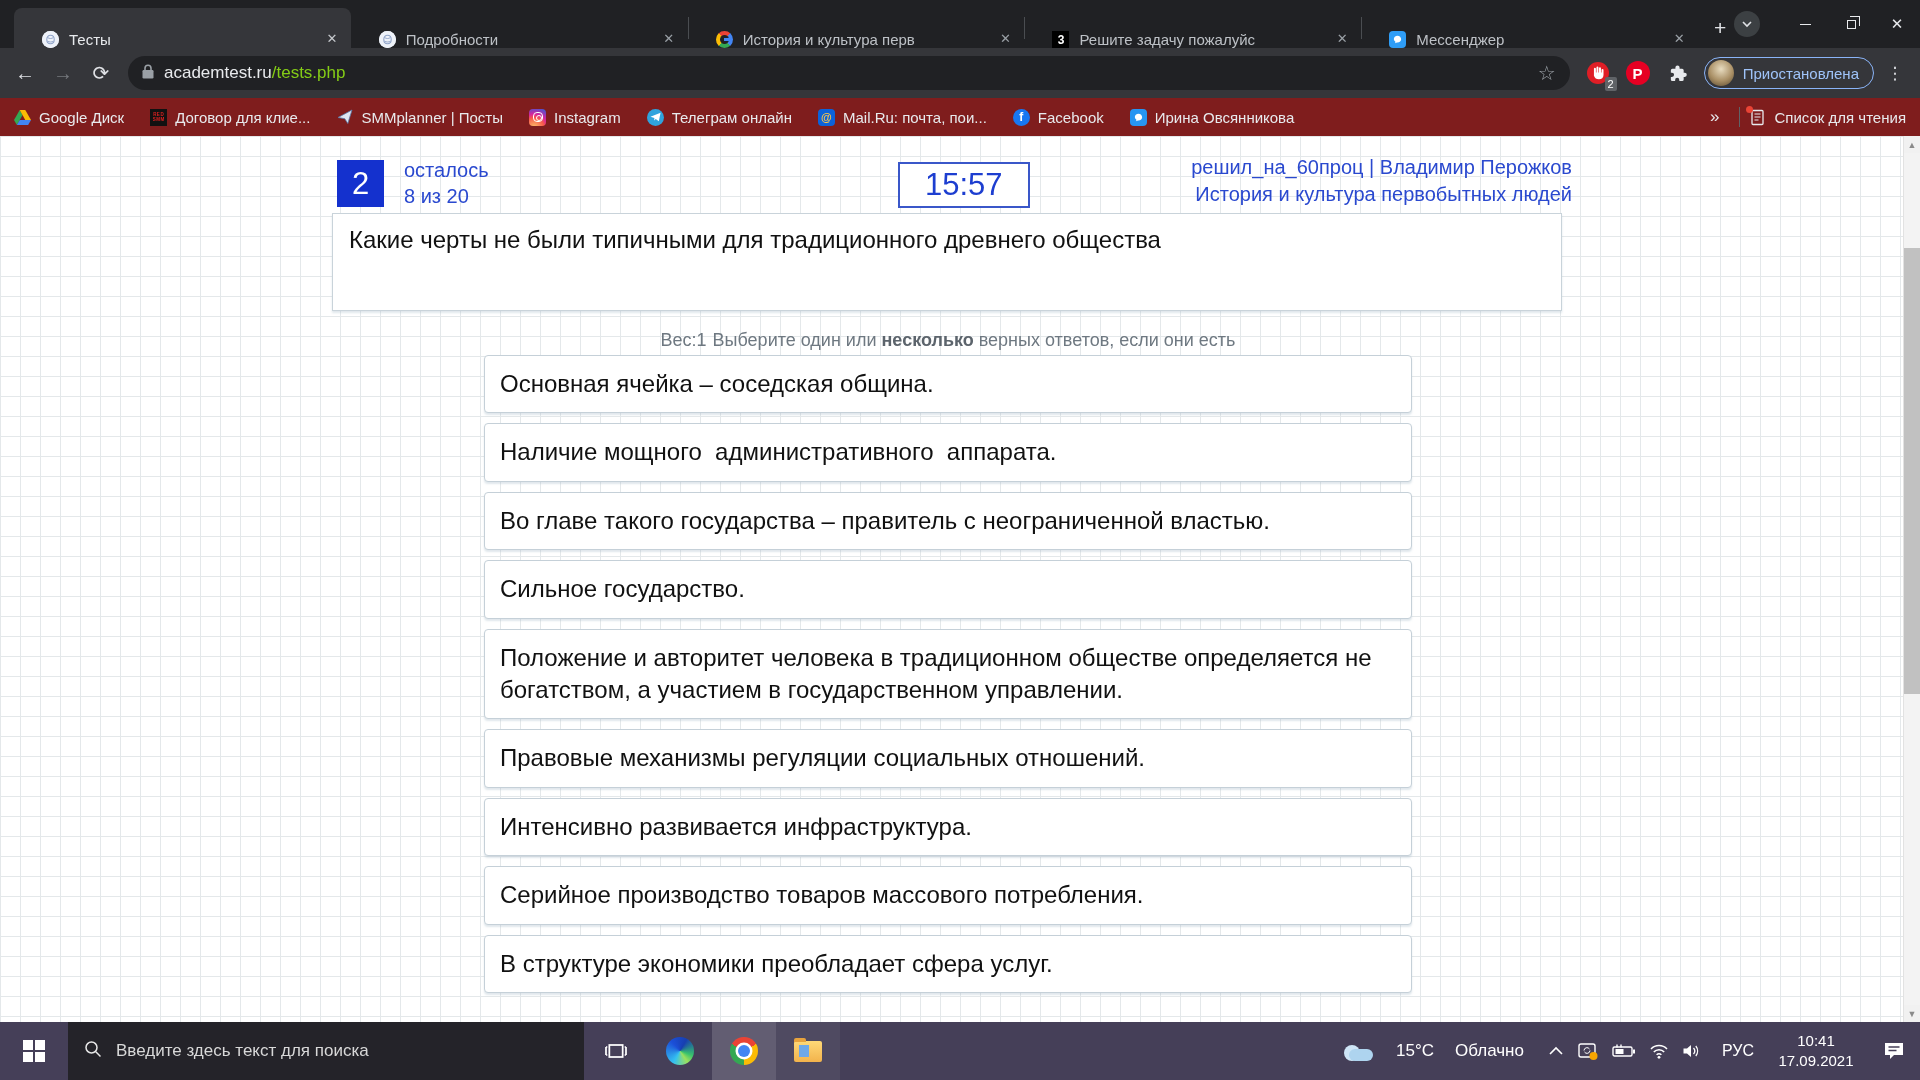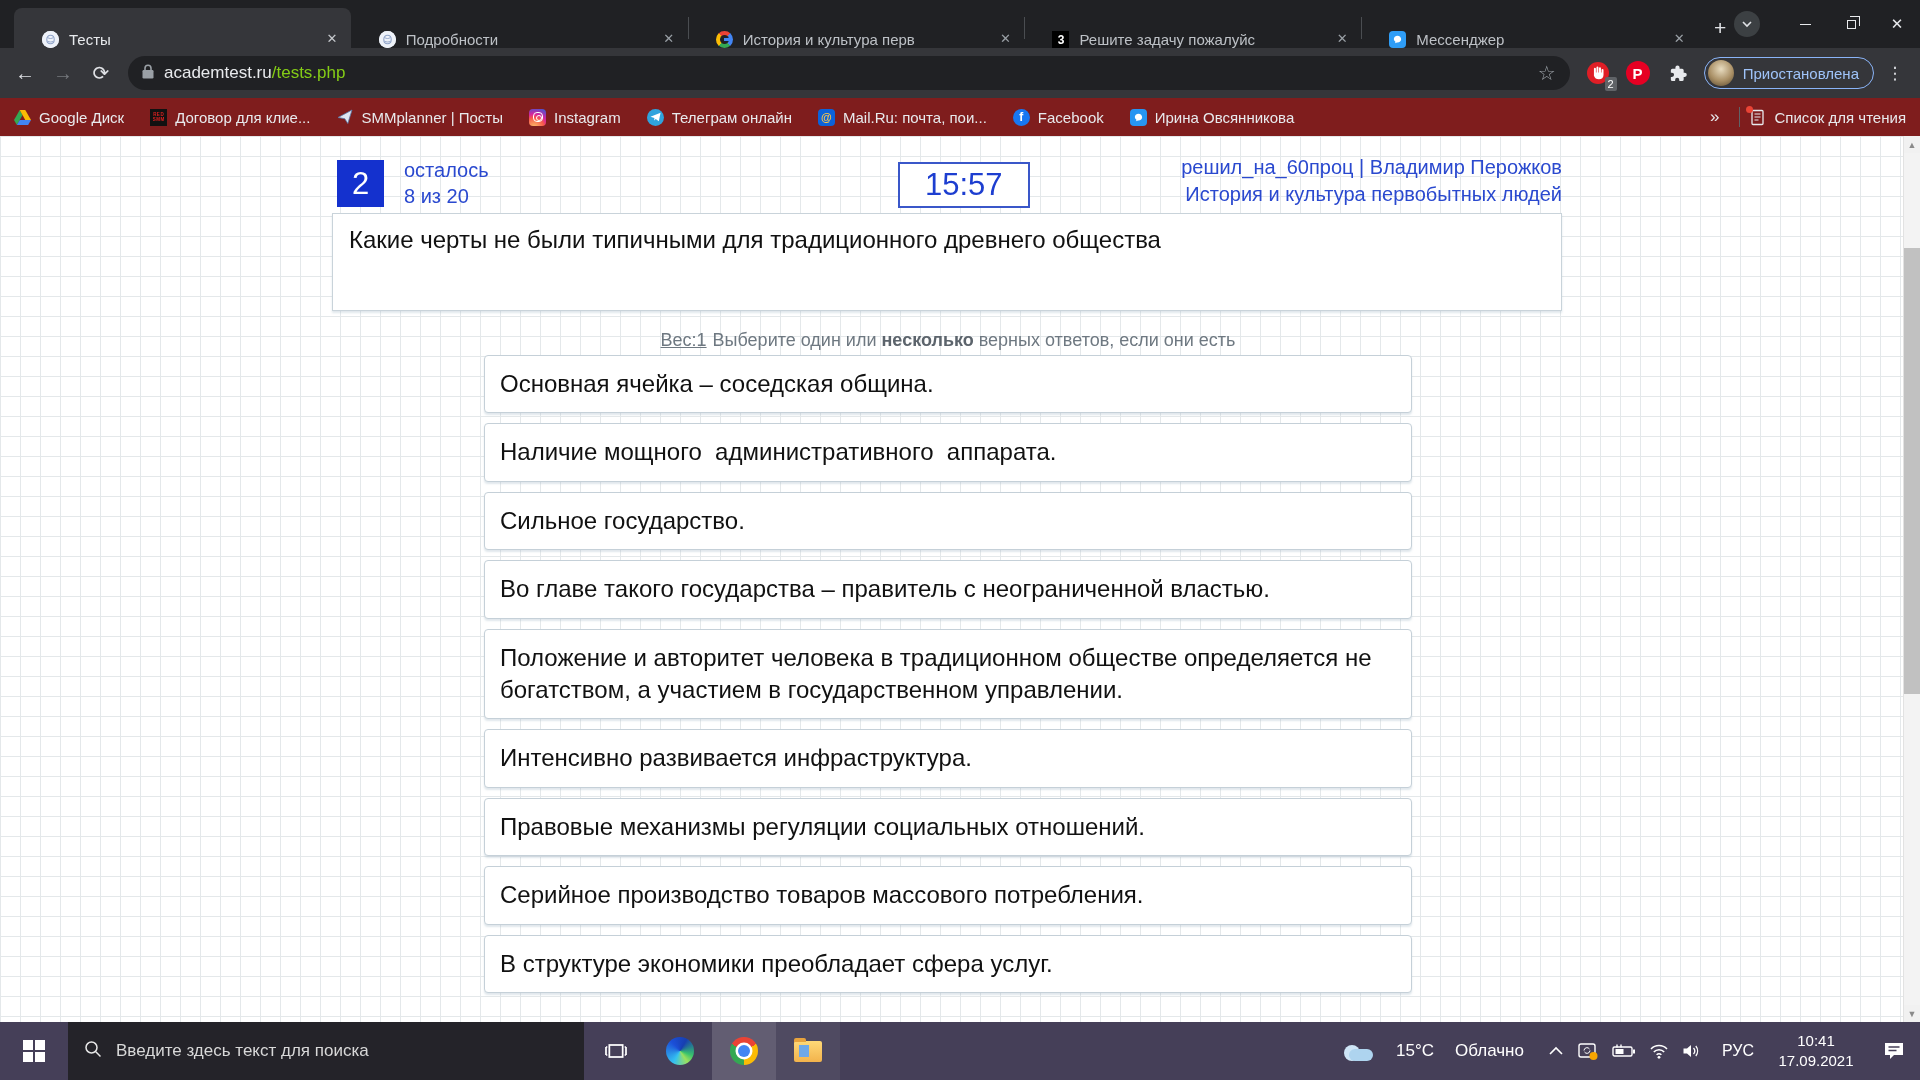--- a/index.html
+++ b/index.html
@@ -82,29 +82,29 @@
   
   .content { position:relative; height:886px; background:#fff;
     background-image:linear-gradient(#e4e8ea 1px, transparent 1px),
                      linear-gradient(90deg, #e4e8ea 1px, transparent 1px);
     background-size:20px 20px; }
   .qnum { position:absolute; left:337px; top:24px; width:47px; height:47px; background:#1431ce;
     color:#fff; font-size:31px; display:flex; align-items:center; justify-content:center; }
   .remaining { position:absolute; left:404px; top:21px; color:#2a49cf; font-size:20px; line-height:26px; }
   .timerbox { position:absolute; left:898px; top:26px; border:2px solid #3a57c9; background:#fff;
     color:#1d3ed0; font-size:31px; padding:3px 25px; }
-  .userinfo { position:absolute; right:358px; top:18px; text-align:right; color:#2a49cf;
+  .userinfo { position:absolute; right:348px; top:18px; text-align:right; color:#2a49cf;
     font-size:20px; line-height:27px; }
   .qbox { position:absolute; left:332px; top:77px; width:1230px; height:98px; background:#fff;
     border:1px solid #c9d3da; box-shadow:0 2px 2px rgba(165,185,200,.35); padding:12px 16px;
     font-size:24px; color:#111; }
   .weightline { position:absolute; left:484px; top:194px; width:928px; text-align:center;
     color:#6e7881; font-size:18px; }
   .weightline b { color:#5c646c; }
-  .weight-label { margin-right:6px;text-decoration:underline; }
+  .weight-label { margin-right:6px; }
   .options { position:absolute; left:484px; top:219px; width:928px; }
   .option { background:#fff; border:1px solid #c5d0d8; border-radius:4px;
     box-shadow:0 2px 2px rgba(165,185,200,.35); padding:12px 15px; margin-bottom:10px;
     font-size:24px; color:#111; line-height:1.35; cursor:pointer; }
   .option-text { white-space:pre-wrap; }
   .pagescroll { position:absolute; right:0; top:0; bottom:0; width:17px; background:#f3f3f3;
     border-left:1px solid #e2e2e2; }
   .scroll-arrow { height:17px; display:flex; align-items:center; justify-content:center;
     color:#8a8a8a; font-size:9px; background:#f1f1f1; }
   .scroll-arrow.down { position:absolute; bottom:0; left:0; right:0; }
@@ -333,25 +333,25 @@
     <span>Какие черты не были типичными для традиционного древнего общества</span>
   </div>
 
   <div class="weightline">
     <span class="weight-label">Вес:1</span><span>Выберите один или </span><b>несколько</b><span> верных ответов, если они есть</span>
   </div>
 
   <div class="options">
     <div class="option"><span class="option-text">Основная ячейка – соседская община.</span></div>
     <div class="option"><span class="option-text">Наличие мощного  административного  аппарата.</span></div>
+    <div class="option"><span class="option-text">Во главе такого государства – правитель с неограниченной властью.</span></div>
     <div class="option"><span class="option-text">Сильное государство.</span></div>
-    <div class="option"><span class="option-text">Во главе такого государства – правитель с неограниченной властью.</span></div>
     <div class="option"><span class="option-text">Положение и авторитет человека в традиционном обществе определяется не богатством, а участием в государственном управлении.</span></div>
+    <div class="option"><span class="option-text">Правовые механизмы регуляции социальных отношений.</span></div>
     <div class="option"><span class="option-text">Интенсивно развивается инфраструктура.</span></div>
-    <div class="option"><span class="option-text">Правовые механизмы регуляции социальных отношений.</span></div>
     <div class="option"><span class="option-text">Серийное производство товаров массового потребления.</span></div>
     <div class="option"><span class="option-text">В структуре экономики преобладает сфера услуг.</span></div>
   </div>
 
   <div class="pagescroll">
     <div class="scroll-arrow">▲</div>
     <div class="scroll-thumb"></div>
     <div class="scroll-arrow down">▼</div>
   </div>
 </div>

